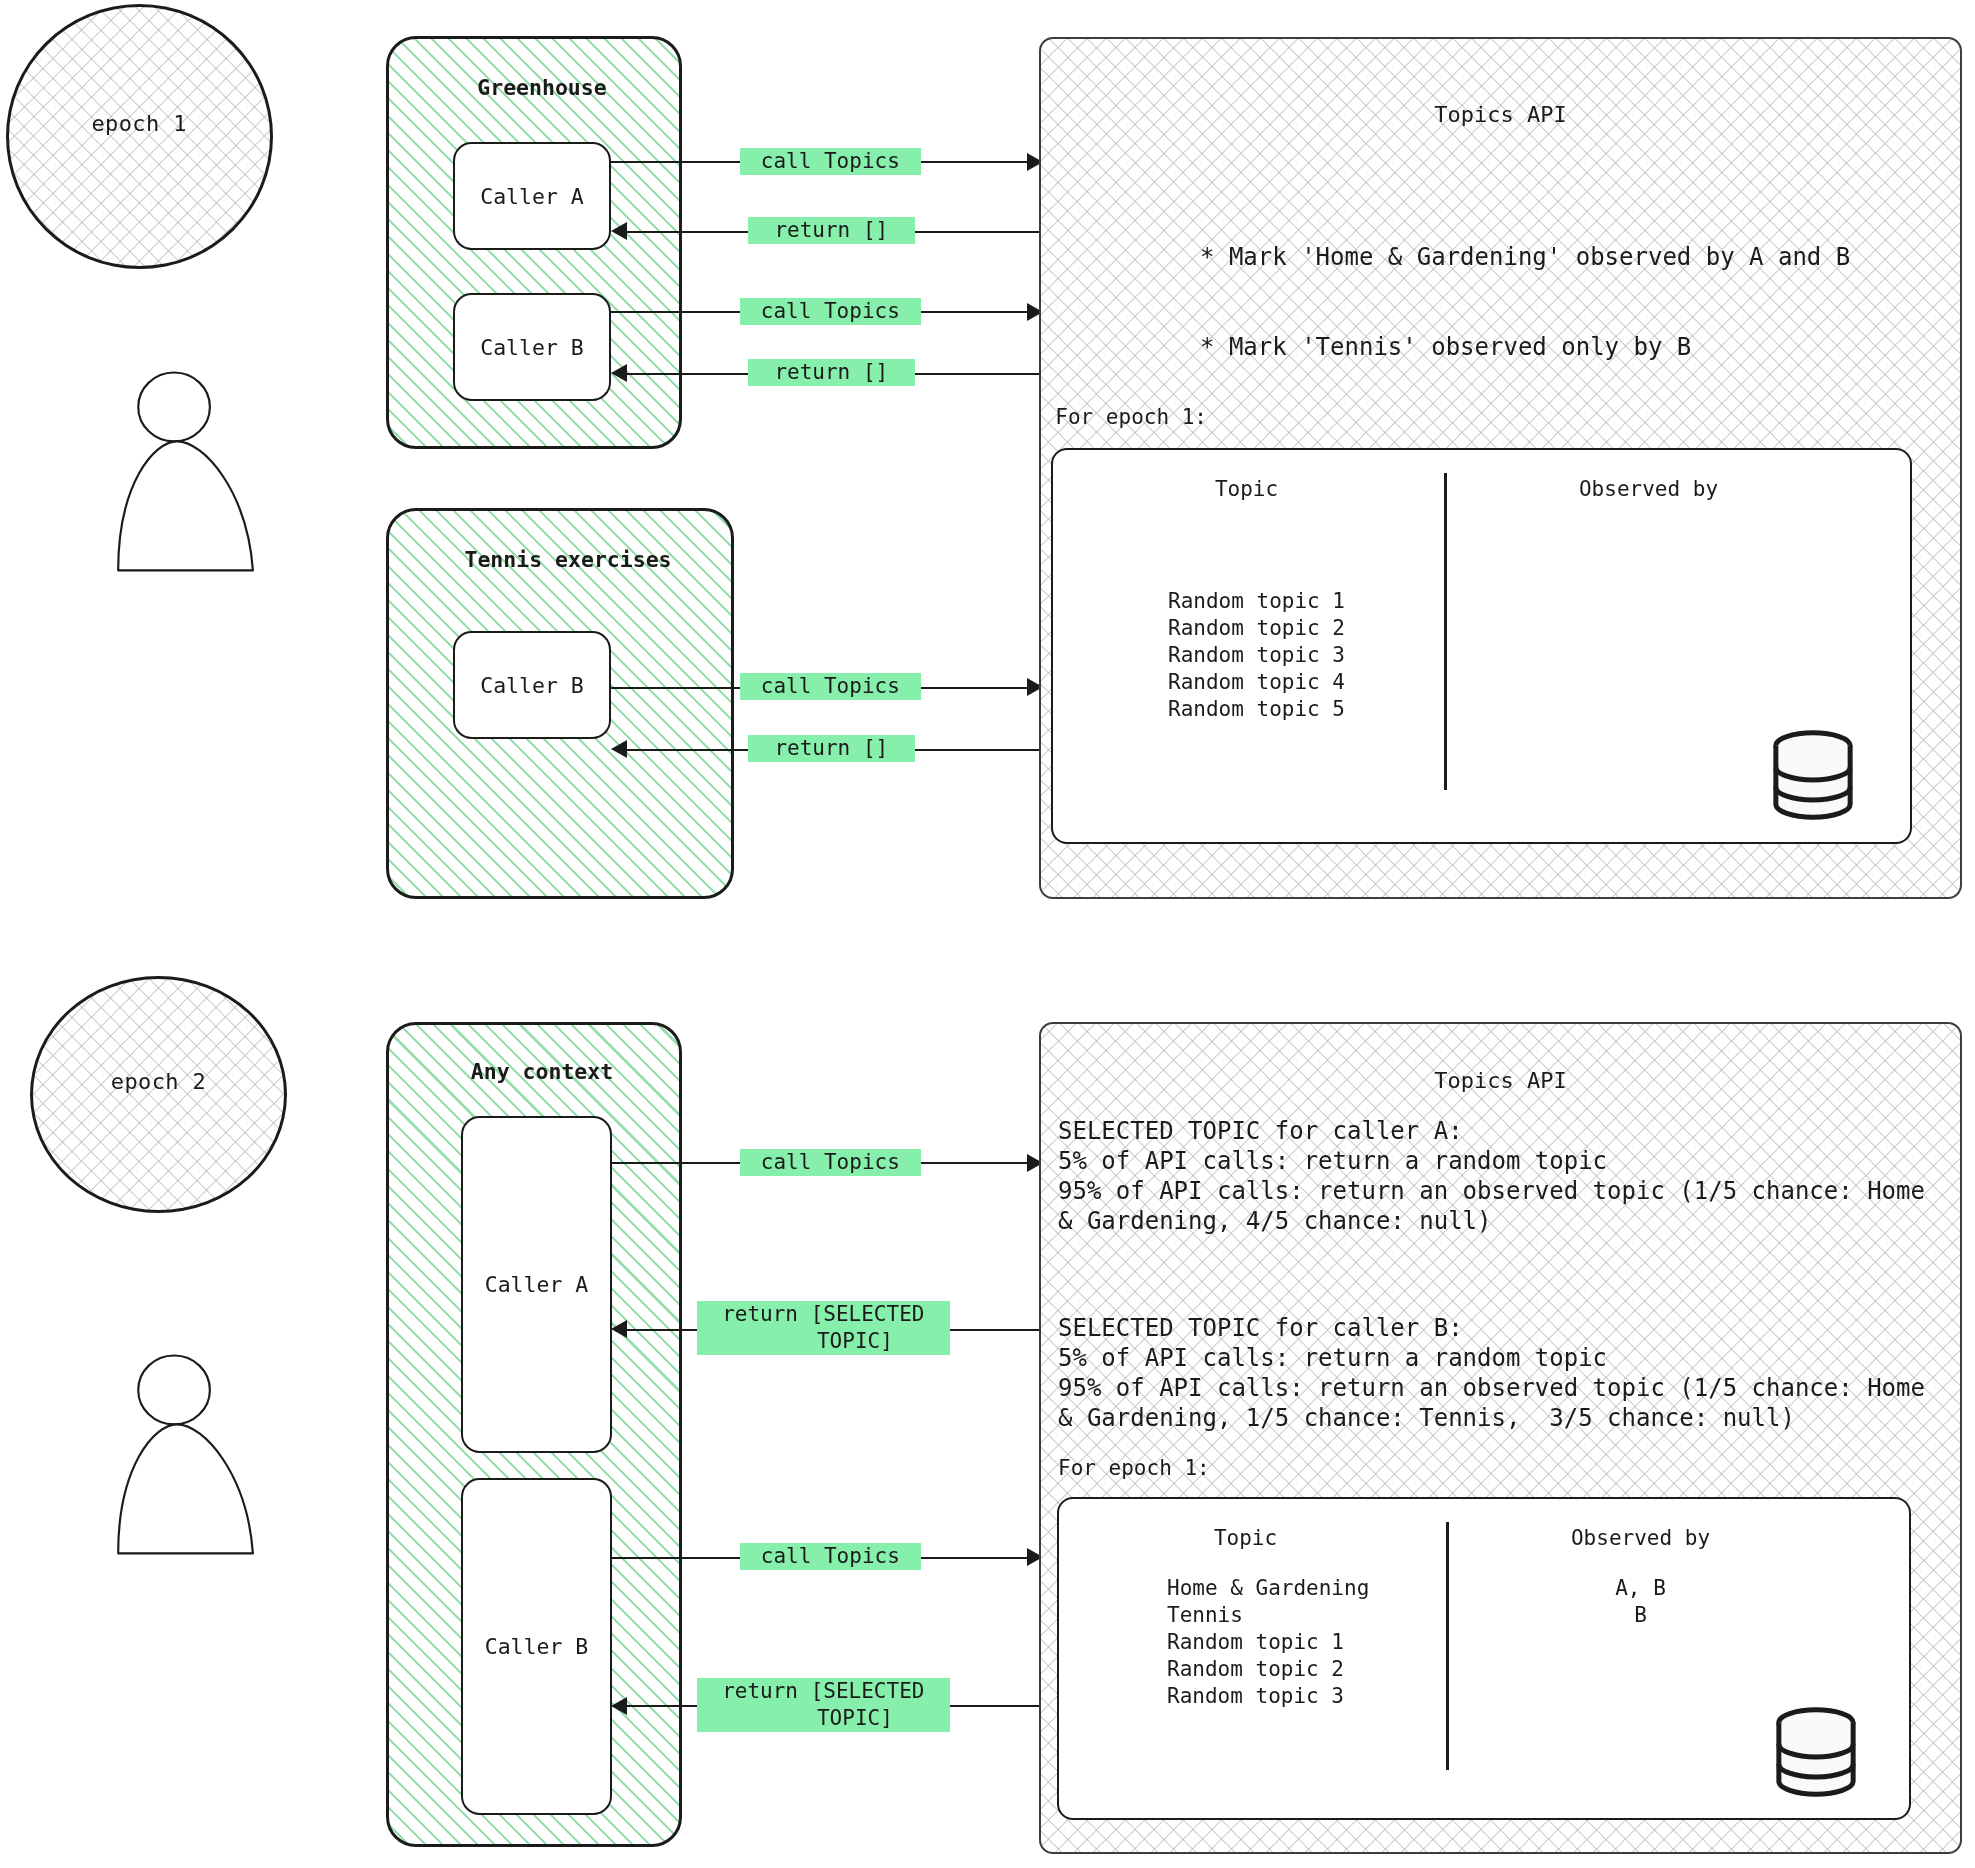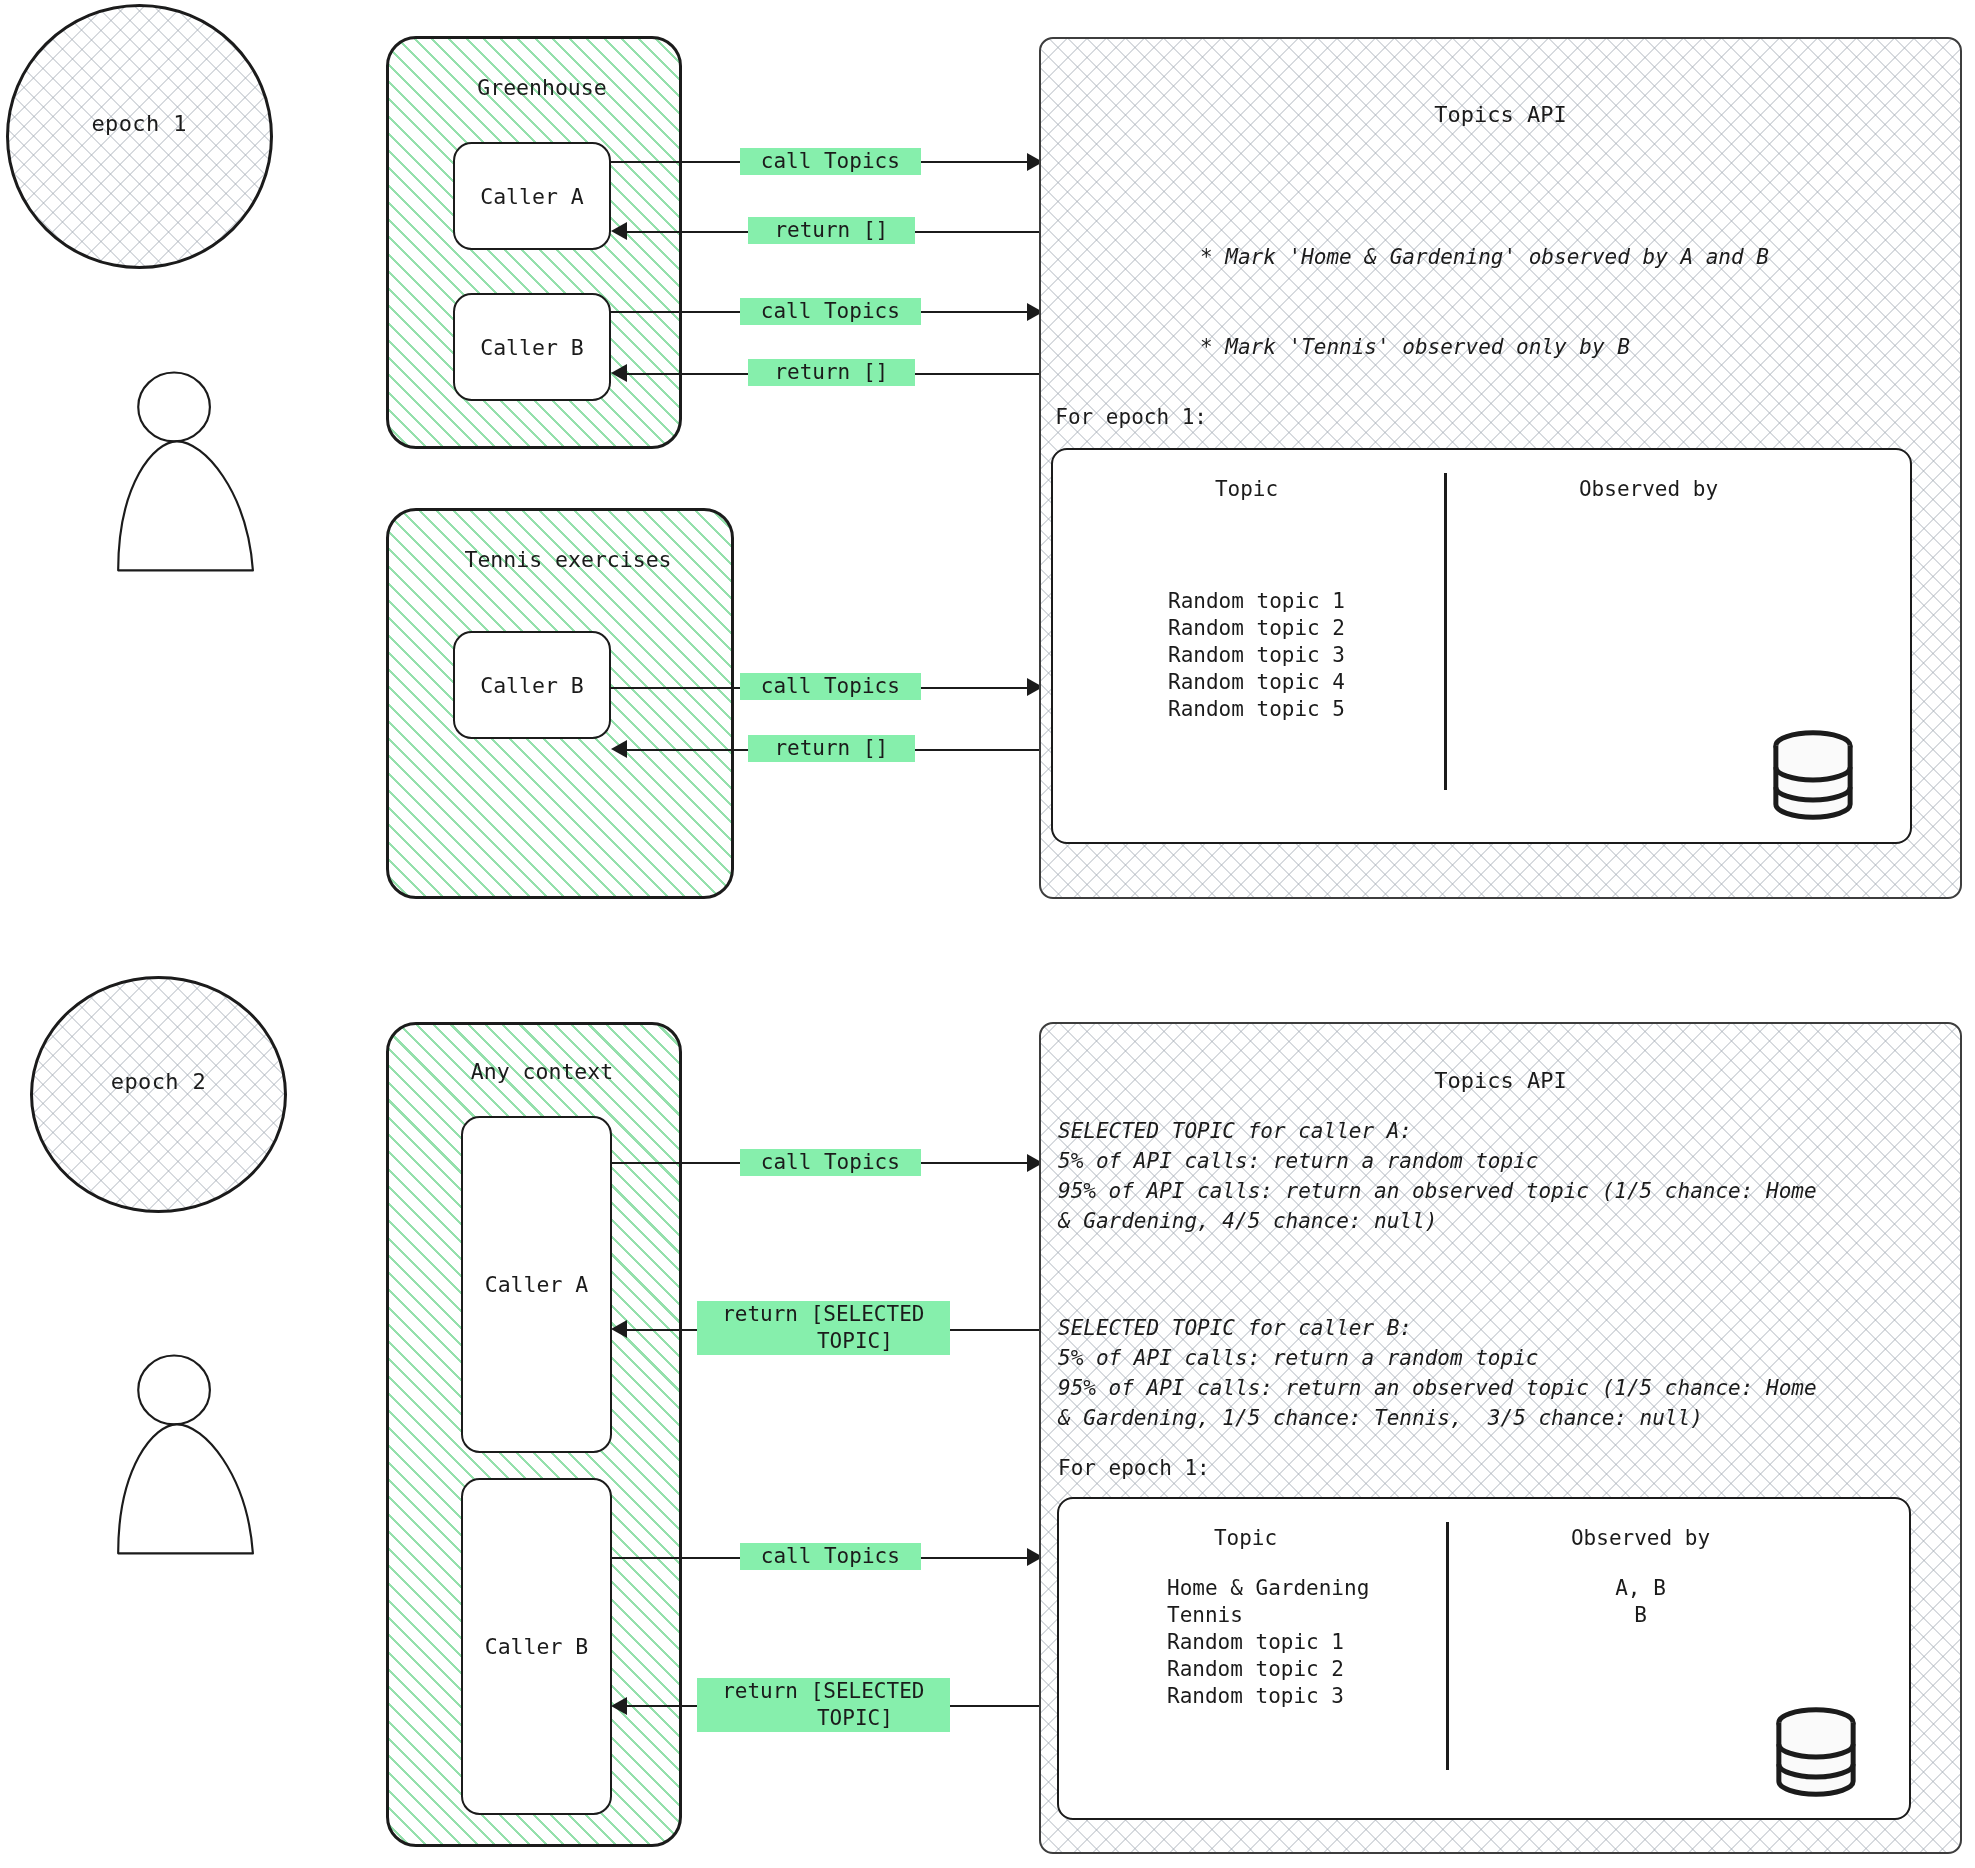--- a/index.html
+++ b/index.html
@@ -55,20 +55,21 @@
     border-radius:30px;
     box-sizing:border-box;
   }
   .ctx-title{
     position:absolute;
     left:16px; right:0;
     text-align:center;
     font-size:21.5px;
     color:#1b1b1b;
     white-space:nowrap;
+    font-weight:bold;
   }
 
   .caller{
     position:absolute;
     background:#ffffff;
     border:2.9px solid #1b1b1b;
     border-radius:18.7px;
     box-sizing:border-box;
     display:flex;
     align-items:center;
@@ -85,25 +86,24 @@
   }
   .api-title{
     position:absolute;
     left:0;right:0;
     text-align:center;
     font-size:22px;
     color:#1b1b1b;
   }
   .api-text{
     position:absolute;
-    font-size:21px;
+    font-size:24px;
     line-height:30px;
     color:#1b1b1b;
     white-space:pre-wrap;
-    font-style:italic;
   }
   .bullet-line{ white-space:nowrap; }
 
   .epoch-caption{
     position:absolute;
     font-size:21px;
     color:#1b1b1b;
     white-space:nowrap;
   }
 

